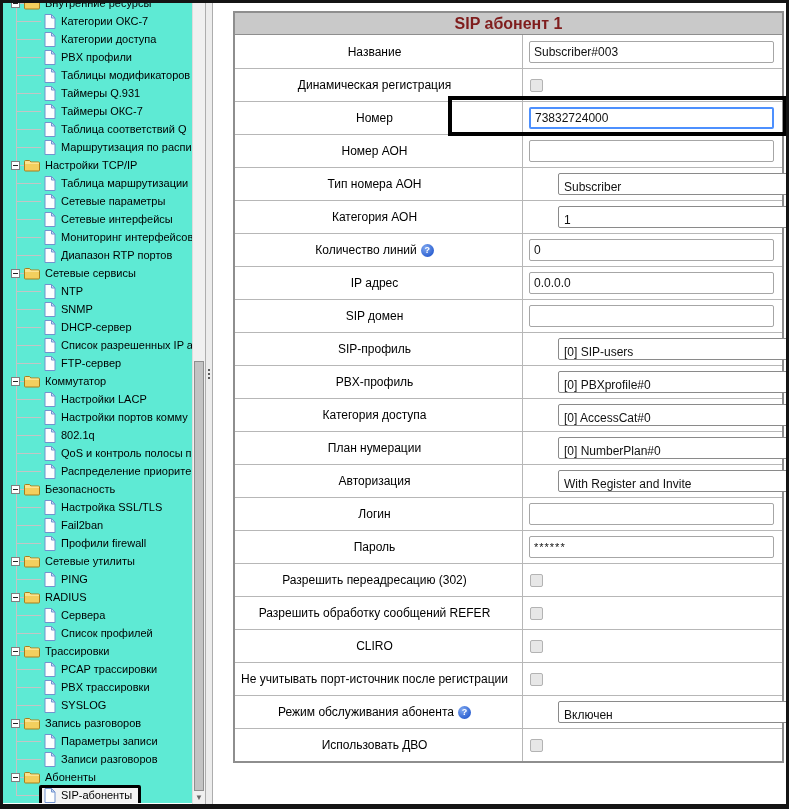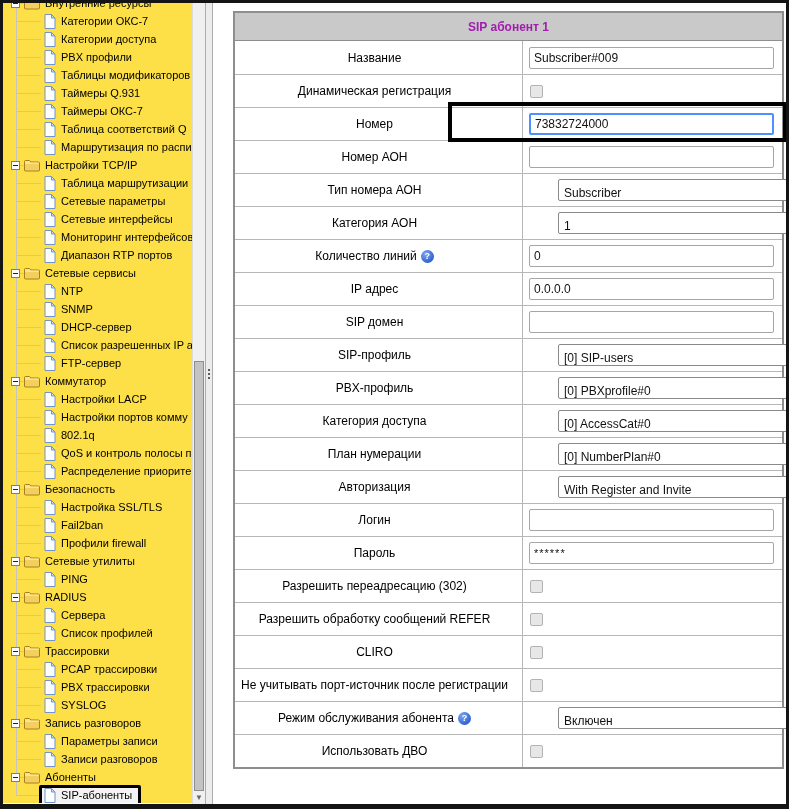--- a/index.html
+++ b/index.html
@@ -7,21 +7,21 @@
 
   .screen {
     position:relative; width:789px; height:809px;
     border:3px solid #141414; border-bottom-width:5px;
     background:#fff; overflow:hidden;
   }
 
   
   .sidebar {
     position:absolute; left:0; top:0; bottom:1px; width:189px;
-    background:#fde047; overflow:hidden;
+    background:#5eead4; overflow:hidden;
   }
   .tree { margin-top:-9px; }
   .trow { position:relative; height:18px; display:flex; align-items:center; flex:none; }
   .trow::before { content:""; position:absolute; left:13px; top:0; bottom:0; width:1px; background:#c4c4c4; }
   .trow.last::before { bottom:50%; }
   .trow.page::after { content:""; position:absolute; left:13px; top:50%; width:25px; height:1px; background:#c4c4c4; }
   .trow.folder::after { content:""; position:absolute; left:13px; top:50%; width:8px; height:1px; background:#c4c4c4; }
   .minus { position:relative; z-index:2; width:9px; height:9px; margin-left:8px; background:#fff; border:1px solid #7f7f7f; flex:none; }
   .minus::after { content:""; position:absolute; left:1px; right:1px; top:3px; height:1px; background:#222; }
   .fico { margin-left:4px; flex:none; position:relative; z-index:1; }
@@ -36,21 +36,21 @@
   .varrow { position:absolute; left:0; bottom:0; width:12px; height:13px; display:flex; align-items:center; justify-content:center; font-size:8px; color:#666; }
 
   
   .splitter { position:absolute; left:202px; top:0; bottom:0; width:8px; background:#ececec; border-left:1px solid #adadad; border-right:1px solid #adadad; }
   .sdots { position:absolute; left:50%; top:366px; transform:translateX(-50%); display:flex; flex-direction:column; gap:2px; }
   .sdots i { width:2px; height:2px; background:#2a2a2a; border-radius:50%; }
 
   
   .main { position:absolute; left:210px; top:0; right:0; bottom:0; background:#fff; }
   .panel-table { margin:8px 2px 0 20px; border:2px solid #8e8e8e; background:#fff; }
-  .panel-header { height:28px; background:#c9c9c9; border-bottom:1px solid #8e8e8e; display:flex; align-items:center; justify-content:center; font-weight:bold; font-size:12px; color:#a21caf; }
+  .panel-header { height:22px; background:#c9c9c9; border-bottom:1px solid #8e8e8e; display:flex; align-items:center; justify-content:center; font-weight:bold; font-size:16px; color:#7f1d1d; }
   .prow { height:33px; display:flex; position:relative; background:#fff; }
   .prow + .prow { border-top:1px solid #b7b7b7; }
   .fcell-label { width:288px; flex:none; border-right:1px solid #b7b7b7; display:flex; align-items:center; justify-content:center; padding-right:8px; gap:4px; }
   .flabel { font-size:12px; color:#000; text-align:right; white-space:nowrap; }
   .help { width:13px; height:13px; flex:none; border-radius:50%;
     background:radial-gradient(circle at 35% 30%, #7ea7f0, #2b5fd0 75%);
     color:#fff; font-size:9px; font-weight:bold; display:inline-flex; align-items:center; justify-content:center; }
   .fcell-ctl { flex:1; display:flex; align-items:center; padding-left:6px; position:relative; }
   .tinput { width:245px; height:22px; border:1px solid #a6a6a6; border-radius:2px; background:#fff; display:flex; align-items:center; padding:0 4px; font-size:12px; color:#111; overflow:hidden; }
   .tinput.focused { border:2px solid #4d90fe; padding:0 4px; }
@@ -482,21 +482,21 @@
     <div class="panel-table">
       <div class="panel-header">SIP абонент 1</div>
       <div>
           <div class="prow">
     <div class="fcell-label">
       <span class="flabel">Название</span>
 
     </div>
     <div class="fcell-ctl">
               <div class="tinput">
-                <span>Subscriber#009</span>
+                <span>Subscriber#003</span>
               </div>
             </div>
   </div>
           <div class="prow">
     <div class="fcell-label">
       <span class="flabel">Динамическая регистрация</span>
 
     </div>
     <div class="fcell-ctl">
               <span class="cbox"></span>

